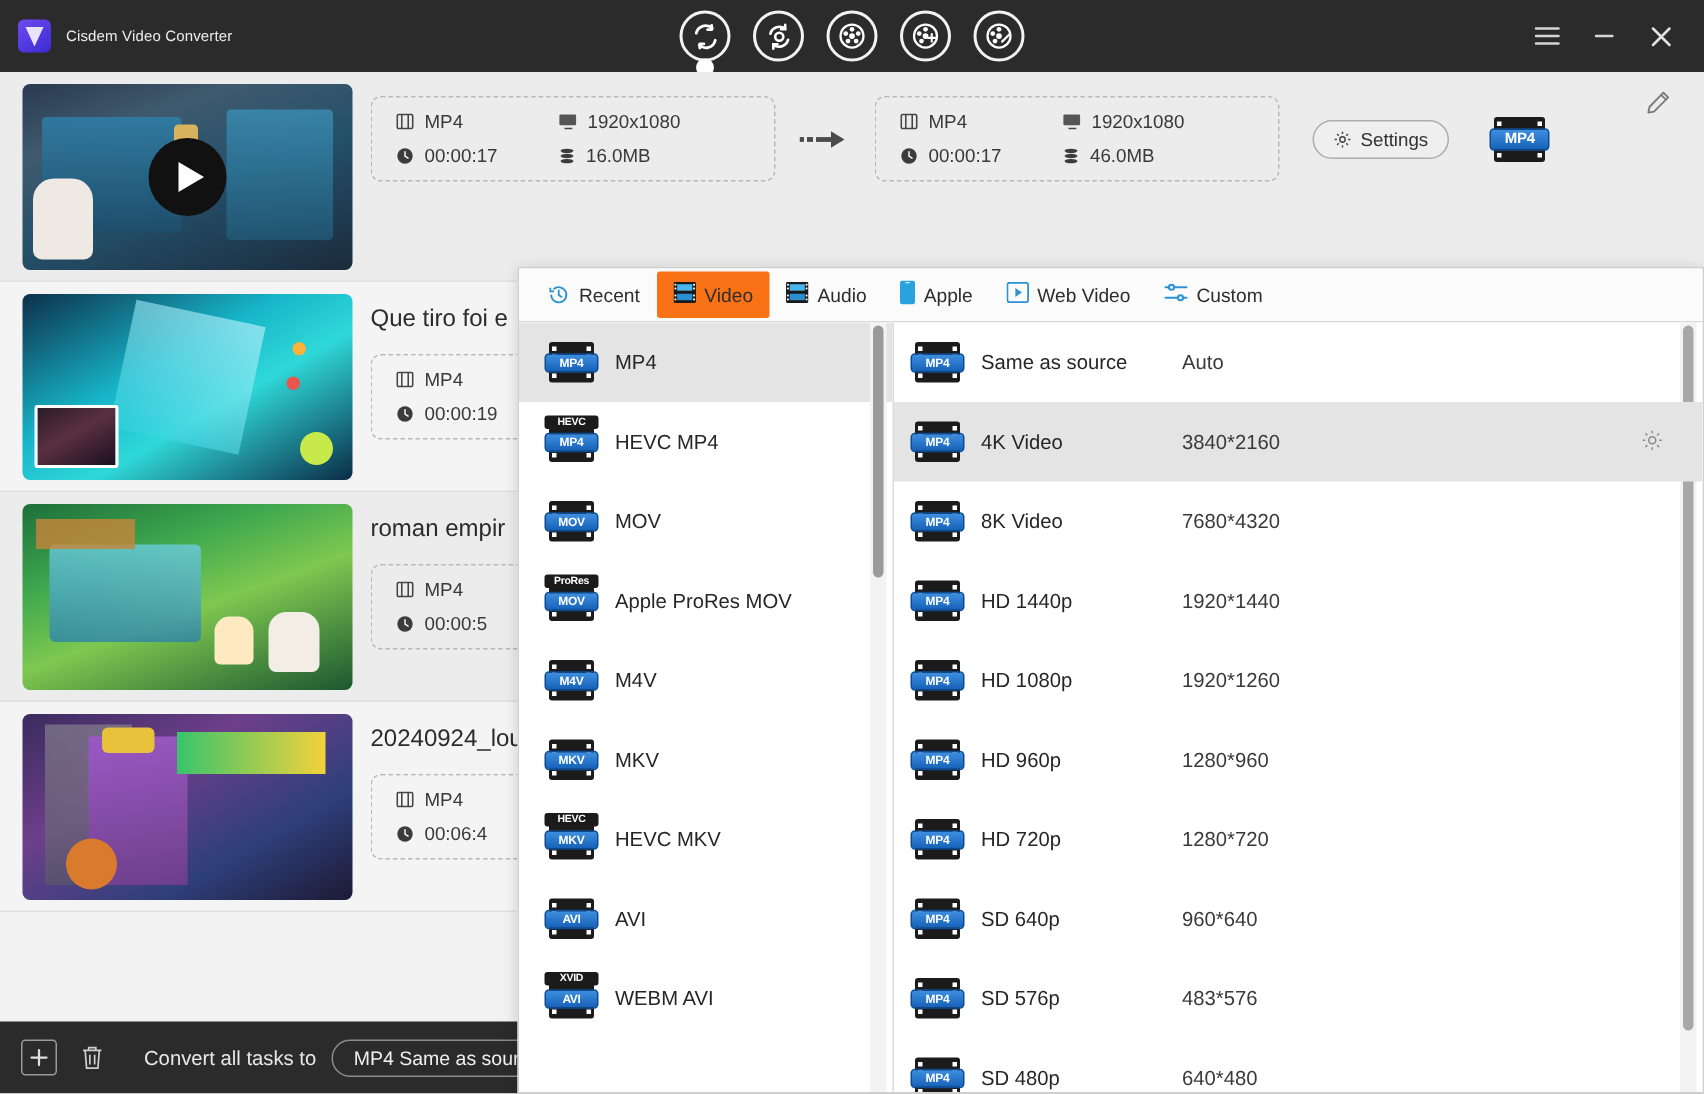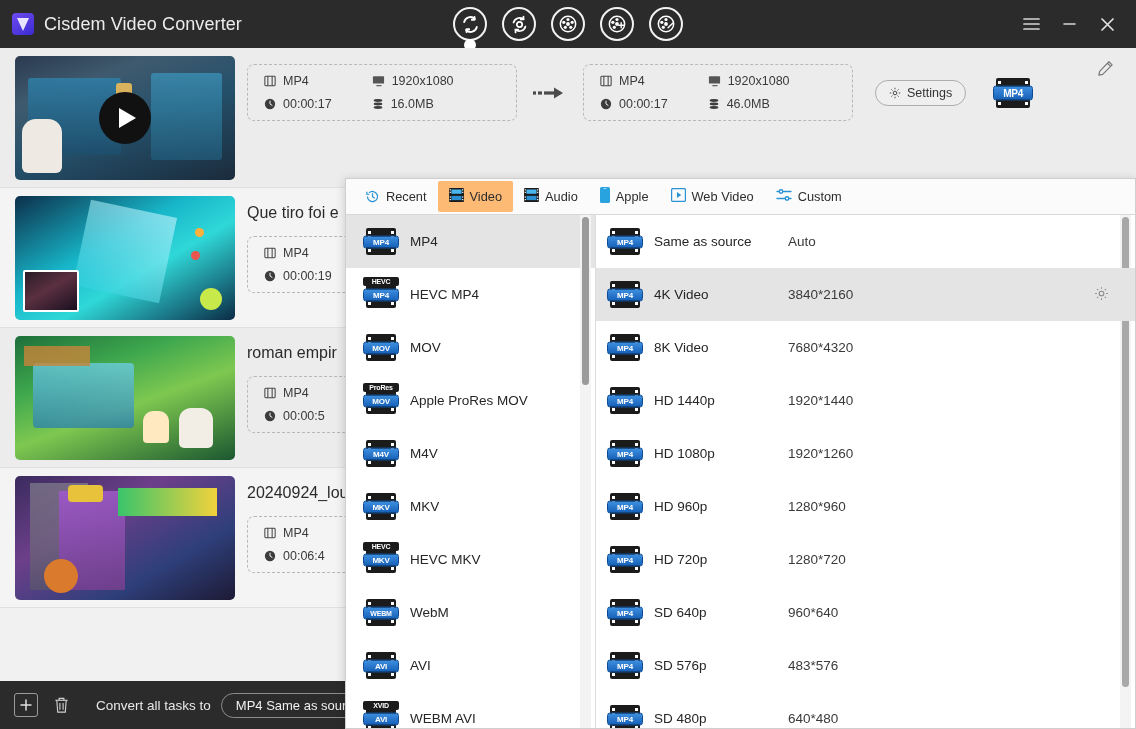--- a/index.html
+++ b/index.html
@@ -18,21 +18,21 @@
   }
   .app-logo {
     width: 22px; height: 22px; margin-left: 12px; border-radius: 4px;
     background: linear-gradient(145deg,#6e4bf0,#3b2bd0);
     display: flex; align-items: center; justify-content: center;
   }
   .app-logo .glass {
     width: 0; height: 0; border-left: 6px solid transparent;
     border-right: 6px solid transparent; border-top: 13px solid #e8e4ff;
   }
-  .app-title { color: #ececec; font-size: 18px; margin-left: 10px; letter-spacing: .1px; }
+  .app-title { color: #ececec; font-size: 10px; margin-left: 10px; letter-spacing: .1px; }
 
   .toolbar-icons {
     position: absolute; left: 0; right: 0; top: 0; height: 48px;
     display: flex; align-items: center; justify-content: center; gap: 15px;
     pointer-events: none;
   }
   .tool-ico {
     width: 34px; height: 34px; border-radius: 50%;
     border: 2px solid #f2f2f2; position: relative;
     display: flex; align-items: center; justify-content: center;
@@ -137,21 +137,21 @@
     display: flex; flex-direction: column;
   }
   .panel-tabs {
     height: 36px; display: flex; align-items: center; gap: 0;
     background: #fbfbfb; border-bottom: 1px solid #d8d8d8; padding-left: 8px;
   }
   .ptab {
     display: flex; align-items: center; gap: 6px; padding: 7px 11px;
     font-size: 12.8px; color: #2d2d2d; cursor: pointer; border-radius: 2px;
   }
-  .ptab.active { background: #fdba74; }
+  .ptab.active { background: #f97316; }
   .search-box {
     position: absolute; right: 10px; top: 7px; width: 160px; height: 23px;
     border: 1px solid #8e8e8e; background: #fff; display: flex; align-items: center;
     gap: 6px; padding: 0 7px; cursor: text;
   }
   .search-box input {
     border: none; outline: none; font-size: 12px; color: #8b8b8b; width: 120px;
     font-family: "Liberation Sans", sans-serif; background: transparent;
   }
 
@@ -673,33 +673,20 @@
               <span class="band" style="height:8px;margin-top:3px"></span><span class="band" style="height:8px"></span>
               <span class="perf" style="left:2px;top:16px"></span><span class="perf" style="left:2px;top:21px"></span>
               <span class="perf" style="right:2px;top:16px"></span><span class="perf" style="right:2px;top:21px"></span>
               <span class="toptag">HEVC</span>
               <span class="tag">MKV</span>
             </span>
           </span>
           <span>HEVC MKV</span>
         </div>
 
-        <div class="fmt-item">
-          <span class="film" style="width:30px;height:27px;position:relative;display:inline-block">
-            <span class="strip" style="display:block;width:30px;height:27px;position:relative">
-              <span class="band" style="height:8px;margin-top:3px"></span><span class="band" style="height:8px"></span>
-              <span class="perf" style="left:2px;top:3px"></span><span class="perf" style="left:2px;top:8px"></span>
-              <span class="perf" style="left:2px;top:16px"></span><span class="perf" style="left:2px;top:21px"></span>
-              <span class="perf" style="right:2px;top:3px"></span><span class="perf" style="right:2px;top:8px"></span>
-              <span class="perf" style="right:2px;top:16px"></span><span class="perf" style="right:2px;top:21px"></span>
-              <span class="tag" style="font-size:7px">WEBM</span>
-            </span>
-          </span>
-          <span>WebM</span>
-        </div>
 
         <div class="fmt-item">
           <span class="film" style="width:30px;height:27px;position:relative;display:inline-block">
             <span class="strip" style="display:block;width:30px;height:27px;position:relative">
               <span class="band" style="height:8px;margin-top:3px"></span><span class="band" style="height:8px"></span>
               <span class="perf" style="left:2px;top:3px"></span><span class="perf" style="left:2px;top:8px"></span>
               <span class="perf" style="left:2px;top:16px"></span><span class="perf" style="left:2px;top:21px"></span>
               <span class="perf" style="right:2px;top:3px"></span><span class="perf" style="right:2px;top:8px"></span>
               <span class="perf" style="right:2px;top:16px"></span><span class="perf" style="right:2px;top:21px"></span>
               <span class="tag">AVI</span>

